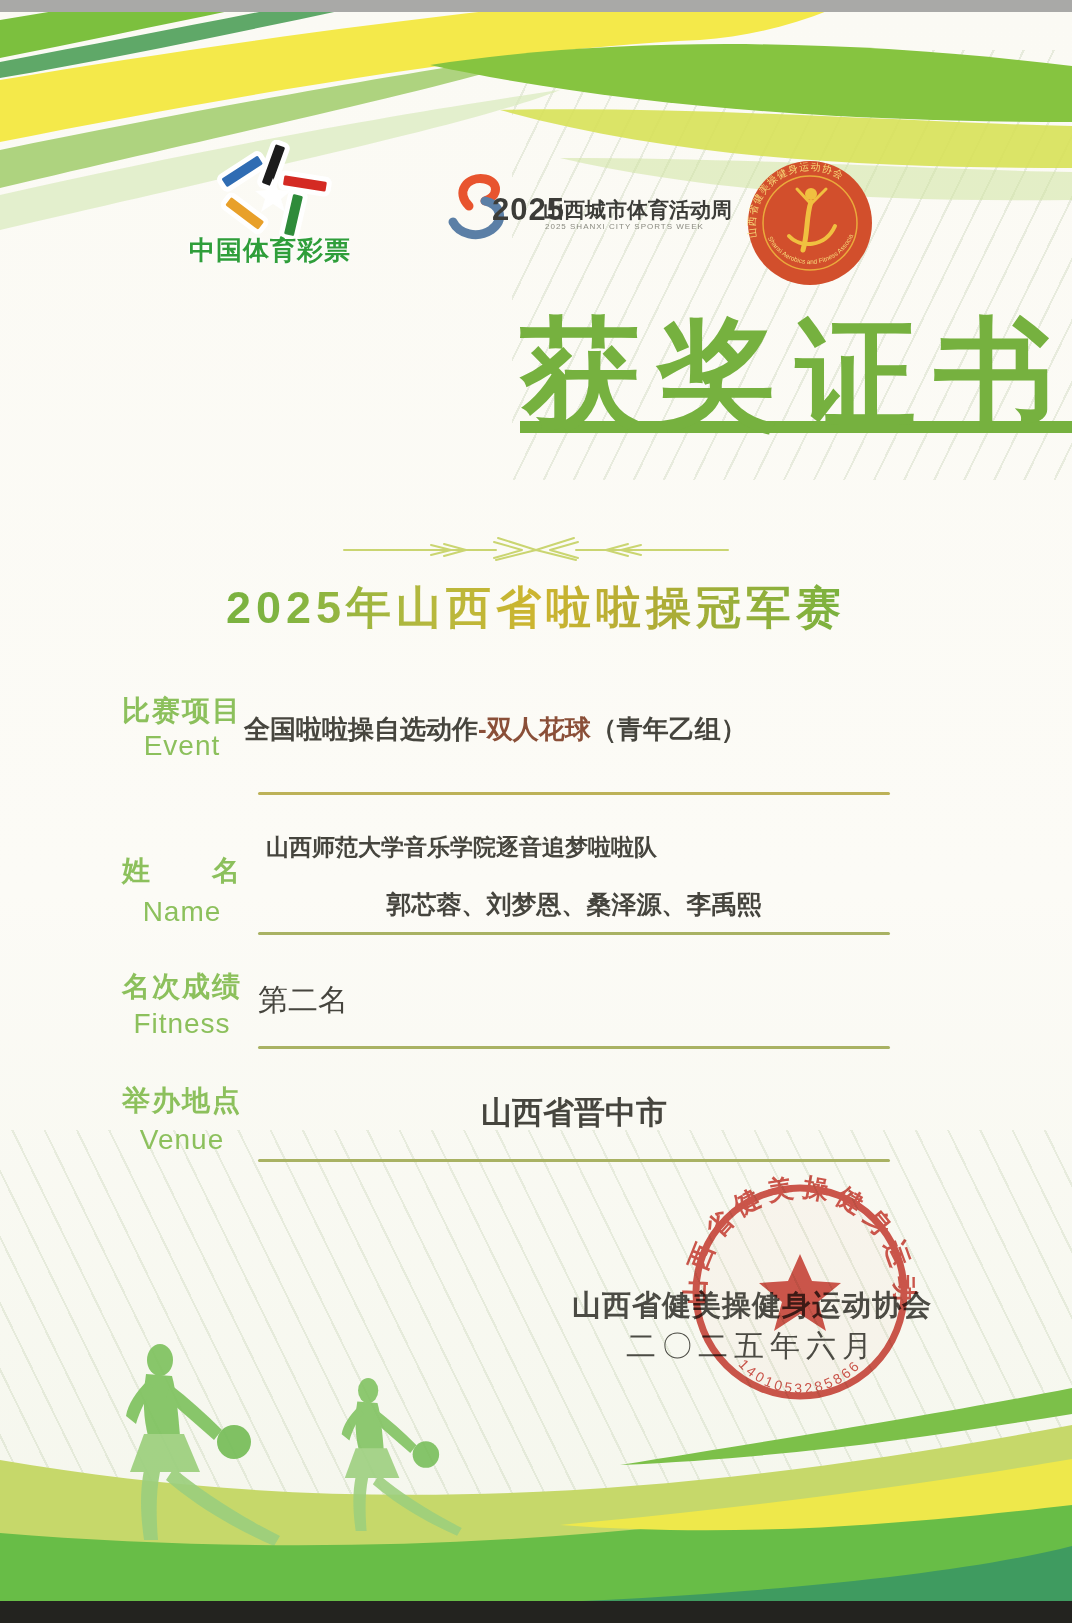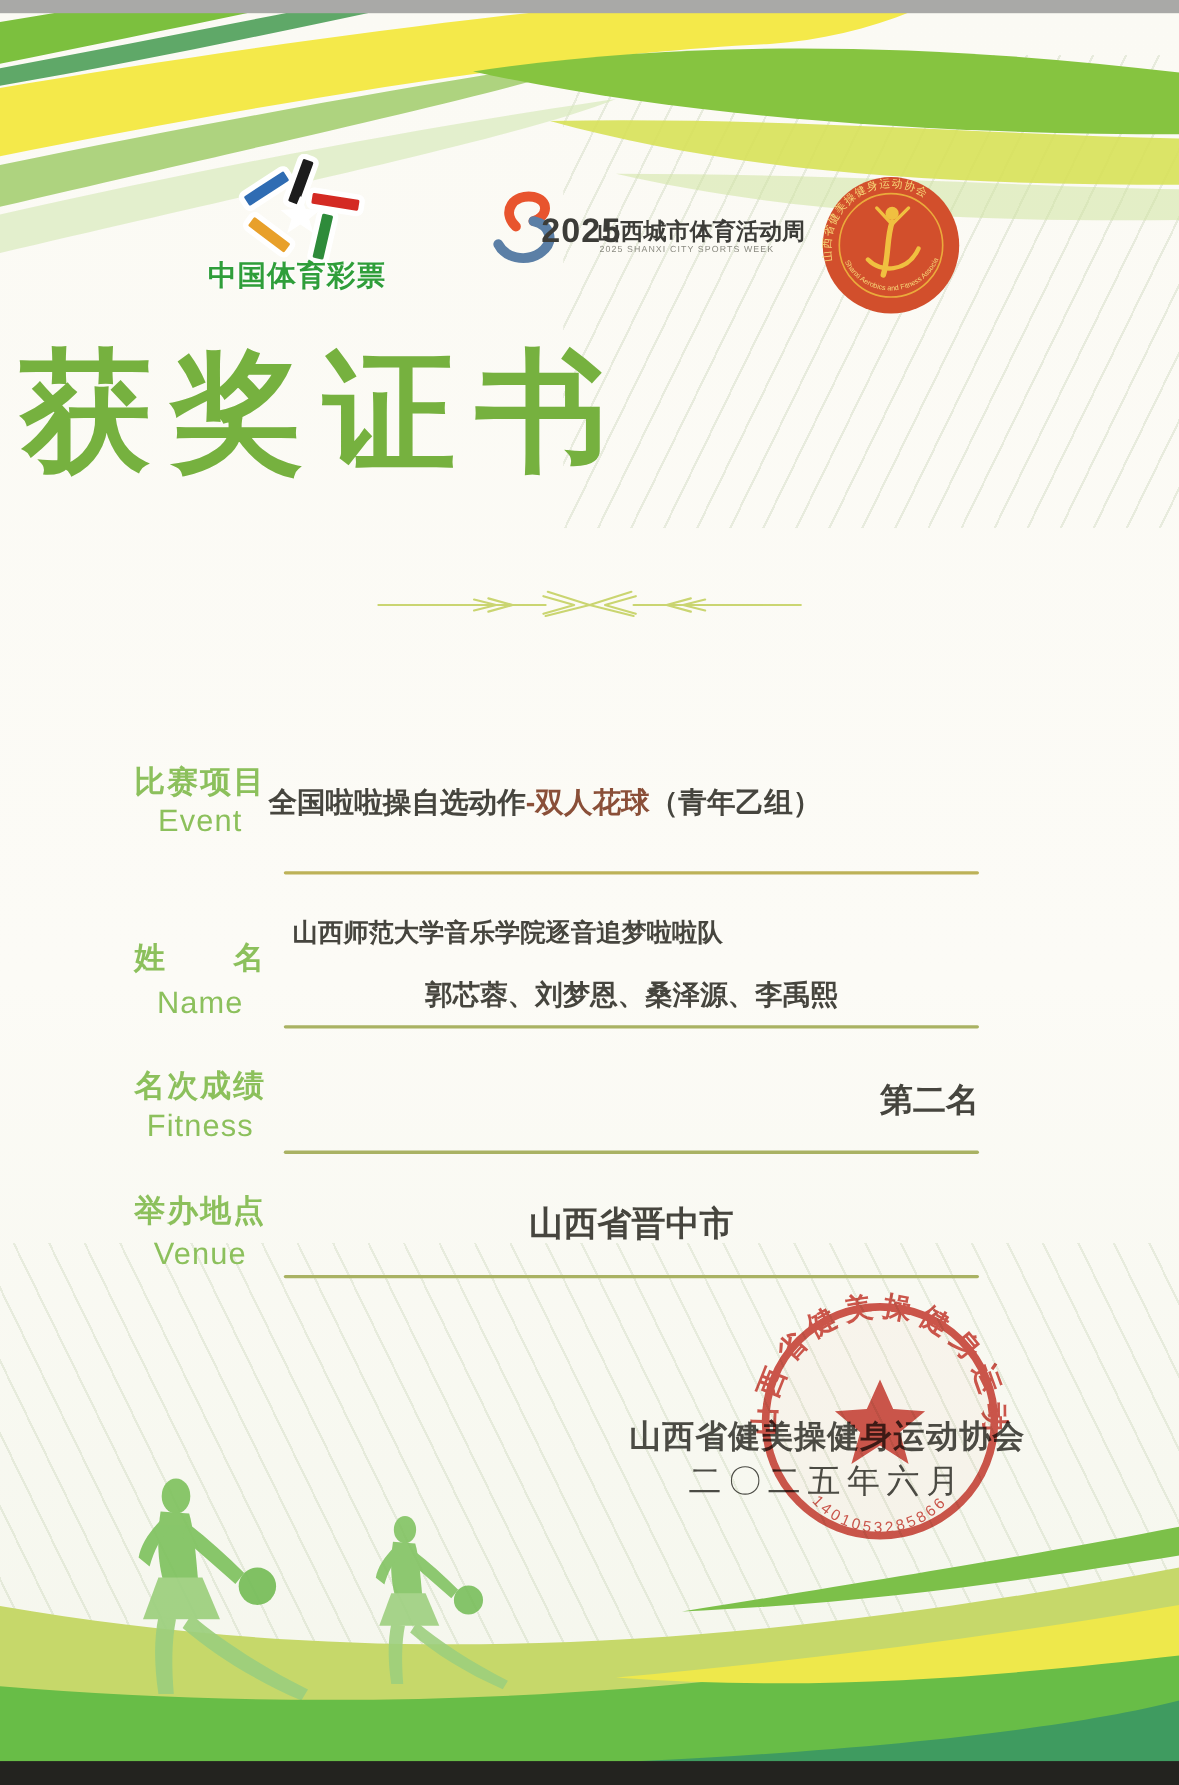--- a/index.html
+++ b/index.html
@@ -9,23 +9,23 @@
   .abs{position:absolute;}
   
   #photo-top-edge{top:0;left:0;right:0;height:12px;background:#a9a9a7;}
   #photo-bottom-edge{top:1601px;left:0;right:0;height:22px;background:#23231f;}
   
   .stripes-tr{top:50px;right:0;width:560px;height:430px;
      background:repeating-linear-gradient(116deg,rgba(130,158,100,.16) 0 2px,transparent 2px 27px);}
   .stripes-bottom{top:1130px;left:0;right:0;height:440px;
      background:repeating-linear-gradient(64deg,rgba(130,158,100,.15) 0 2px,transparent 2px 29px);}
   
-  #cert-title{top:308px;left:0;width:100%;text-align:left;
+  #cert-title{top:308px;left:0;width:100%;text-align:right;
      font-family:"Liberation Serif","DejaVu Serif",serif;font-weight:700;
-     font-size:120px;line-height:1.12;color:#76b13f;letter-spacing:18px;text-indent:18px;}
+     font-size:120px;line-height:1.12;color:#76b13f;letter-spacing:18px;text-indent:18px;text-decoration:underline;}
   #cert-subtitle{top:458px;left:0;width:100%;text-align:center;
      font-size:43px;font-weight:600;color:#7cb342;letter-spacing:2px;}
   #competition-title{top:578px;left:0;width:100%;text-align:center;
      font-size:45px;font-weight:800;letter-spacing:5px;
      background:linear-gradient(92deg,#69a93c 0%,#7fb441 26%,#b6b83e 40%,#cdb52f 50%,#b3ac35 60%,#7cb23f 78%,#69a93c 100%);
      -webkit-background-clip:text;background-clip:text;color:transparent;}
   
   .label-zh{color:#8cc05c;font-size:28px;font-weight:600;letter-spacing:2px;}
   .label-en{color:#8cc05c;font-size:28px;letter-spacing:1px;}
   .lab-col{left:112px;width:140px;text-align:center;}
@@ -107,35 +107,36 @@
     <g stroke="#c2cf5a" stroke-width="2" stroke-linecap="round" fill="none" opacity="0.85">
       <path d="M8,22 H160"></path>
         <path d="M240,22 H392"></path>
       <path d="M200,22 L162,10 M200,22 L160,32 M200,22 L238,10 M200,22 L240,32"></path>
       <path d="M186,22 L158,14 M186,22 L158,30 M214,22 L242,14 M214,22 L242,30"></path>
       <path d="M130,22 L108,16 M130,22 L108,28 M270,22 L292,16 M270,22 L292,28"></path>
       <path d="M115,22 L95,17 M115,22 L95,27 M285,22 L305,17 M285,22 L305,27"></path>
     </g>
   </svg>
 
+  <div class="abs" id="competition-title">2025年山西省啦啦操冠军赛</div>
 
   <div class="abs label-zh lab-col" style="top:692px">比赛项目</div>
   <div class="abs label-en lab-col" style="top:730px">Event</div>
   <div class="abs val" style="top:712px;left:244px;width:632px;font-size:26px;font-weight:700"><span>全国啦啦操自选动作</span><span style="color:#8a4f38">-双人花球</span><span>（青年乙组）</span></div>
   <div class="abs value-line" style="top:792px;background:#bdb258"></div>
 
   <div class="abs label-zh lab-col" style="top:852px">姓　　名</div>
   <div class="abs label-en lab-col" style="top:896px">Name</div>
   <div class="abs val" style="top:888px;left:258px;width:632px;text-align:center;font-size:25px;font-weight:700">郭芯蓉、刘梦恩、桑泽源、李禹熙</div>
   <div class="abs val" style="top:832px;left:266px;width:632px;font-size:23px;font-weight:600">山西师范大学音乐学院逐音追梦啦啦队</div>
   <div class="abs value-line" style="top:932px"></div>
 
   <div class="abs label-zh lab-col" style="top:968px">名次成绩</div>
   <div class="abs label-en lab-col" style="top:1008px">Fitness</div>
-  <div class="abs val" style="top:980px;left:258px;width:632px;text-align:right;font-size:30px;font-weight:700">第二名</div>
+  <div class="abs val" style="top:980px;left:258px;width:632px;text-align:left;font-size:30px;font-weight:400">第二名</div>
   <div class="abs value-line" style="top:1046px"></div>
 
   <div class="abs label-zh lab-col" style="top:1082px">举办地点</div>
   <div class="abs label-en lab-col" style="top:1124px">Venue</div>
   <div class="abs val" style="top:1092px;left:258px;width:632px;text-align:center;font-size:31px;font-weight:700">山西省晋中市</div>
   <div class="abs value-line" style="top:1159px"></div>
 
   <svg class="abs" style="top:1315px;left:0" width="1072" height="308" viewBox="0 0 1072 308">
     <path d="M620,150 C820,118 960,95 1072,73 L1072,99 C940,120 800,142 620,150 Z" fill="#7cc049"></path>
     <path d="M0,145 C330,202 660,188 1072,110 L1072,296 L0,296 Z" fill="#c6d86a"></path>

